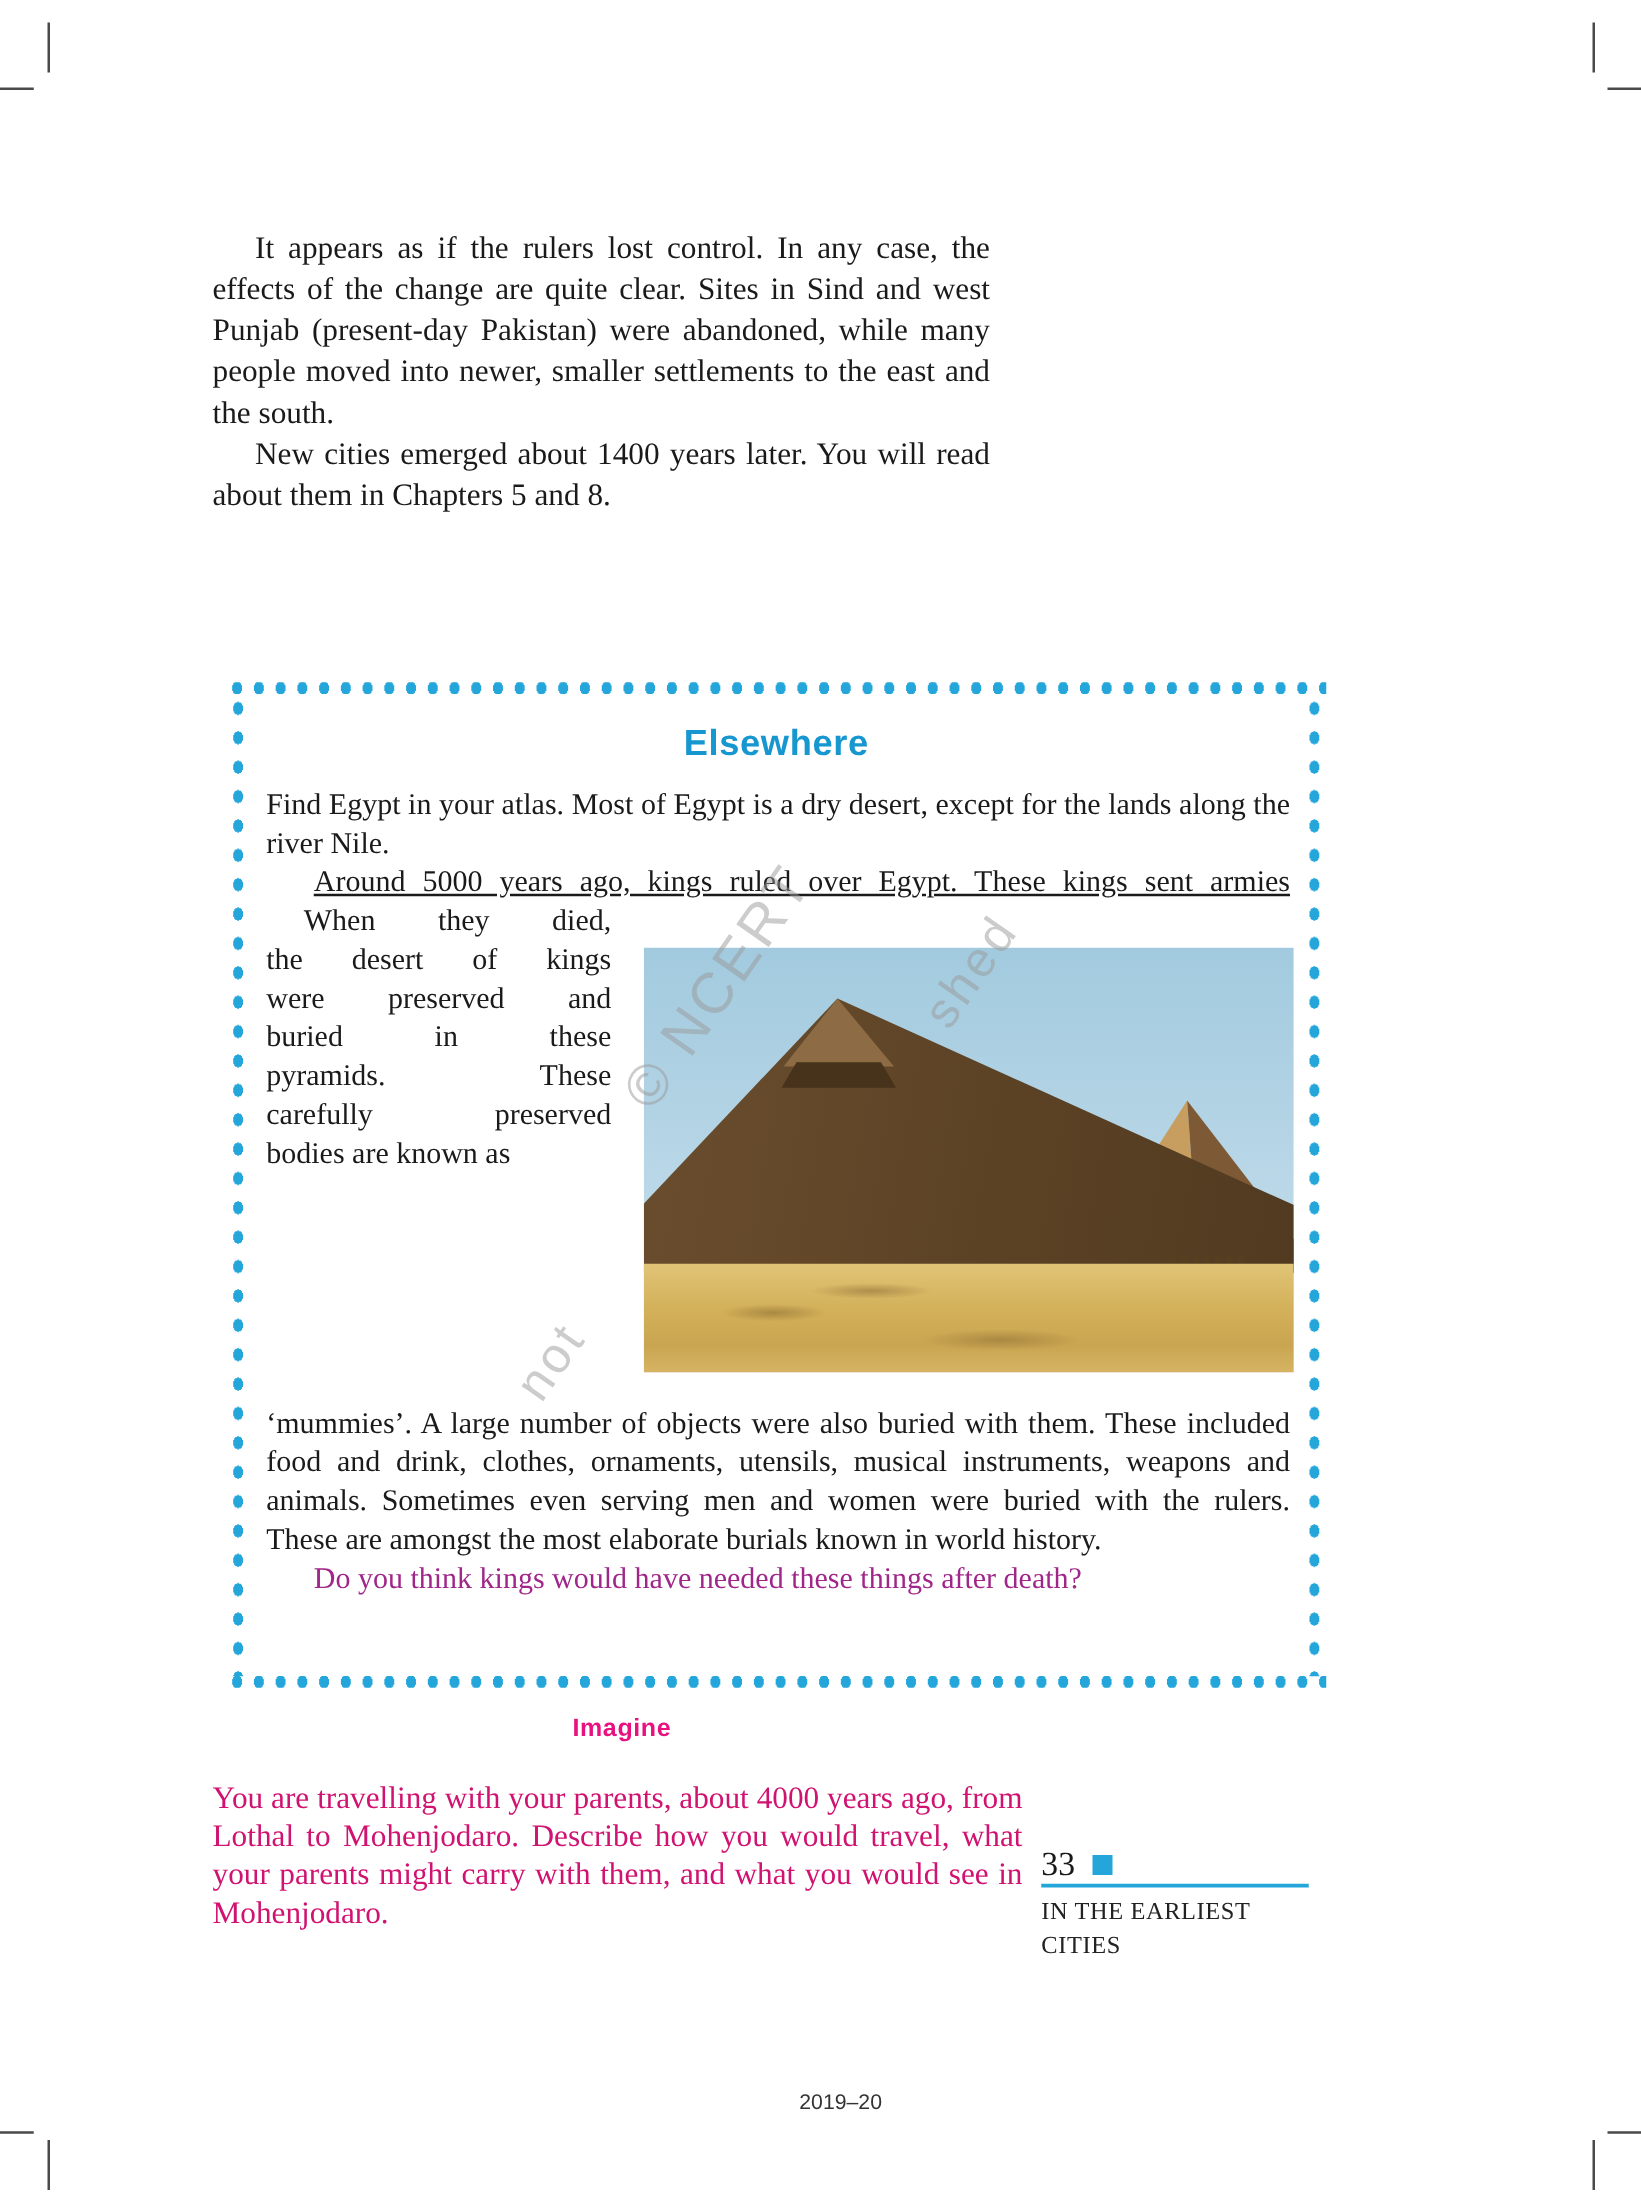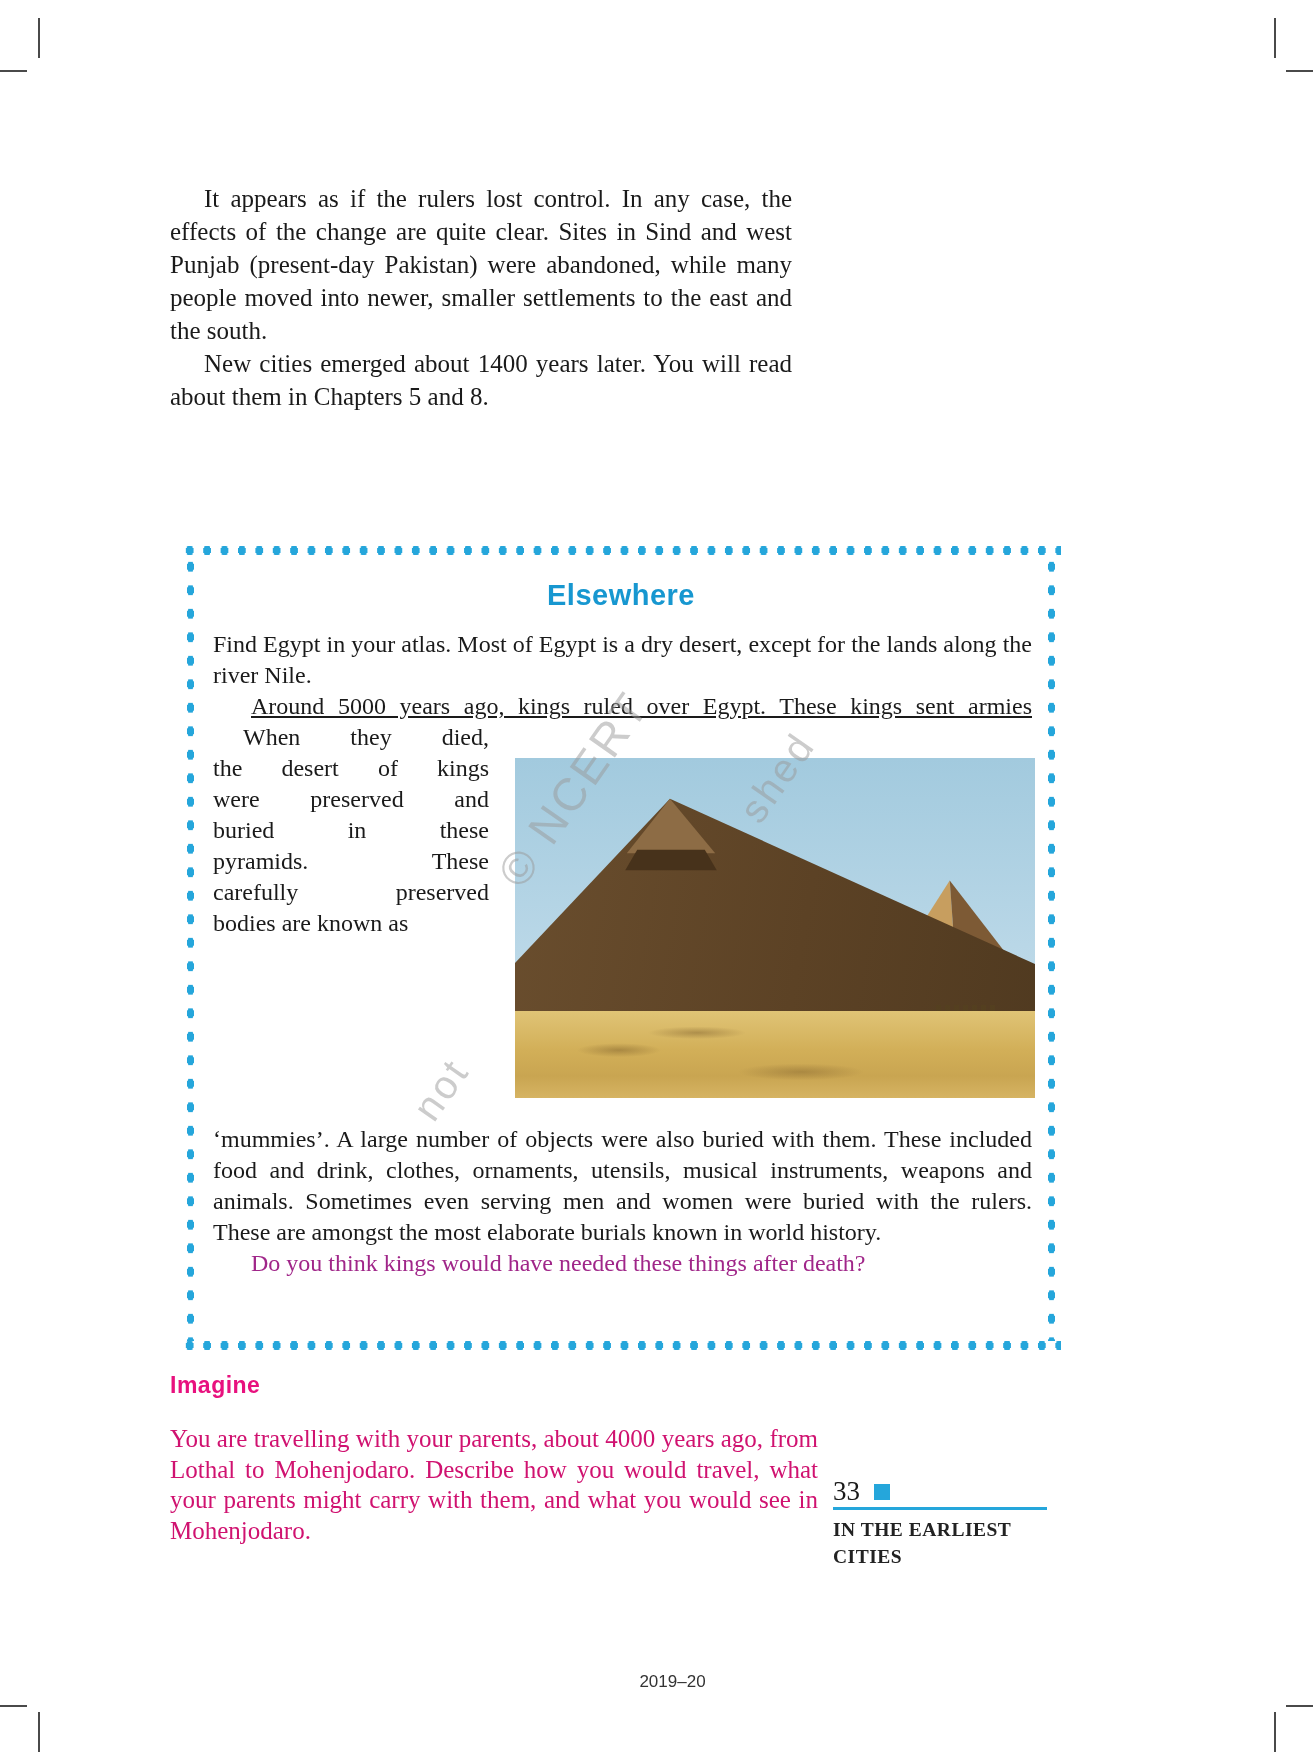--- a/index.html
+++ b/index.html
@@ -95,37 +95,37 @@
     font-family:"Liberation Sans","DejaVu Sans",sans-serif;
   }
   .wm-1{left:515px;top:40px;font-size:40px;}
   .wm-2{left:248px;top:52px;}
   .wm-3{left:196px;top:352px;font-size:40px;}
 
   .question{color:var(--question-purple);text-indent:38px;}
 
   
   .imagine-title{
-    position:absolute;left:170px;top:1372px;width:655px;
-    font-family:"Liberation Sans","DejaVu Sans",sans-serif;
-    font-weight:bold;font-size:23px;color:var(--magenta);letter-spacing:0.5px;
+    position:absolute;left:170px;top:1372px;width:655px;text-align:center;
+    font-family:"Liberation Sans","DejaVu Sans",sans-serif;
+    font-weight:bold;font-size:20px;color:var(--magenta);letter-spacing:0.5px;
   }
   .imagine-body{
     position:absolute;left:170px;top:1424px;width:648px;
     font-size:25px;line-height:30.5px;text-align:justify;
     color:var(--imagine-text);
   }
 
   
   .pageno{position:absolute;left:833px;top:1476px;width:214px;font-size:27px;}
   .pageno .sq{display:inline-block;width:16px;height:16px;background:var(--accent-cyan);margin-left:14px;}
   .pagerule{position:absolute;left:833px;top:1507px;width:214px;height:3px;background:var(--accent-cyan);}
   .runfoot{
     position:absolute;left:833px;top:1516px;width:240px;
-    font-size:19.5px;line-height:27px;color:#222;letter-spacing:0.5px;font-weight:bold;
+    font-size:19.5px;line-height:27px;color:#222;letter-spacing:0.5px;
   }
 
   .footer{
     position:absolute;left:0;top:1672px;width:100%;text-align:center;
     font-family:"Liberation Sans","DejaVu Sans",sans-serif;
     font-size:17px;color:#333;
   }
 </style>
 </head>
 <body>

